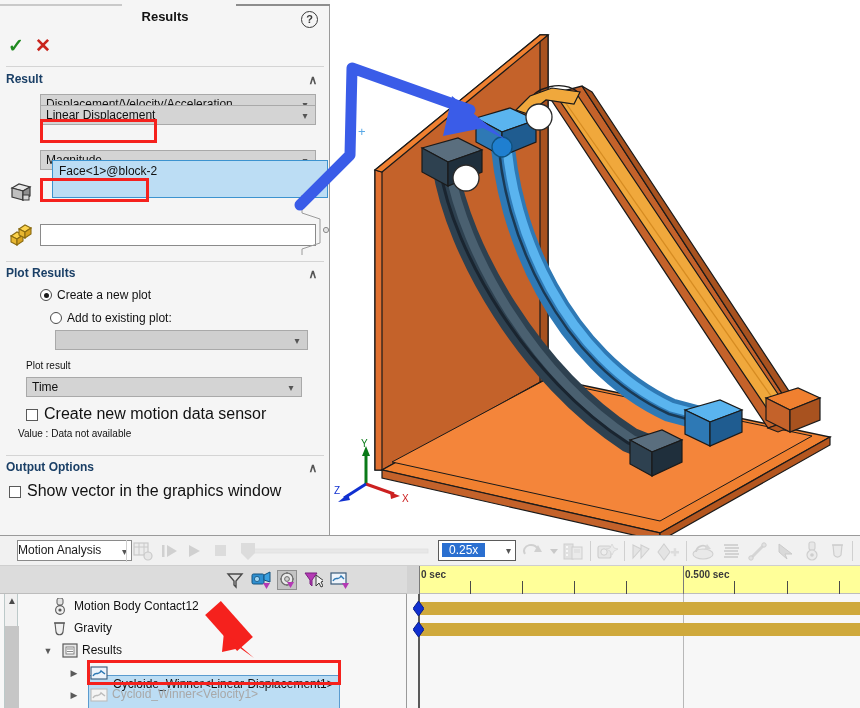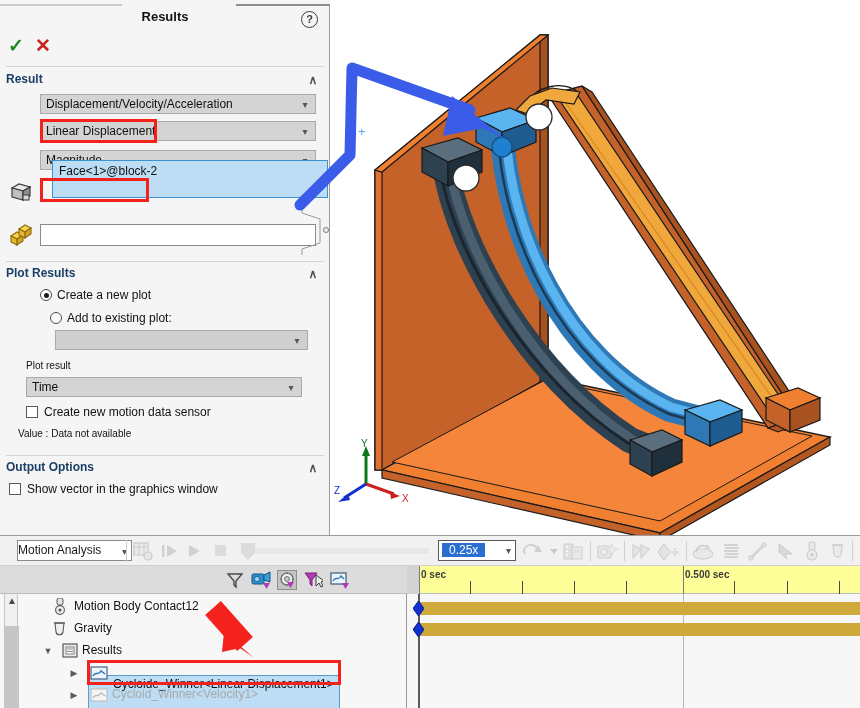--- a/index.html
+++ b/index.html
@@ -89,21 +89,21 @@
   .radio-row { position:absolute; font-size:12px; color:#111; cursor:pointer; }
   .radio {
     display:inline-block; width:12px; height:12px; border-radius:50%;
     border:1.4px solid #4a4a4a; background:#fff; vertical-align:-2px; margin-right:5px;
     position:relative;
   }
   .radio.on::after {
     content:""; position:absolute; left:2.5px; top:2.5px; width:5px; height:5px;
     border-radius:50%; background:#1a1a1a;
   }
-  .chk-row { position:absolute; font-size:12px; color:#111; cursor:pointer; }
+  .chk-row { position:absolute; font-size:16px; color:#111; cursor:pointer; }
   .chk {
     display:inline-block; width:12px; height:12px;
     border:1.3px solid #5a5a5a; background:#fff; vertical-align:-2px; margin-right:6px;
   }
   .plain-label { position:absolute; font-size:10px; color:#111; }
 
   
   .redbox { position:absolute; border:3px solid #f5211d; pointer-events:none; }
 
   
@@ -224,21 +224,21 @@
     <div class="grp-hdr" style="top:72px;">
       <span>Result</span>
       <span class="chev">∧</span>
     </div>
 
     <div class="combo" style="left:40px;top:94px;width:276px;">
       <span>Displacement/Velocity/Acceleration</span>
       <span class="arr">▾</span>
     </div>
 
-    <div class="combo" style="left:40px;top:121px;width:276px;">
+    <div class="combo" style="left:40px;top:105px;width:276px;">
       <span>Linear Displacement</span>
       <span class="arr">▾</span>
     </div>
 
     <div class="combo" style="left:40px;top:150px;width:276px;">
       <span>Magnitude</span>
       <span class="arr">▾</span>
     </div>
 
     <div class="icon-cube">

